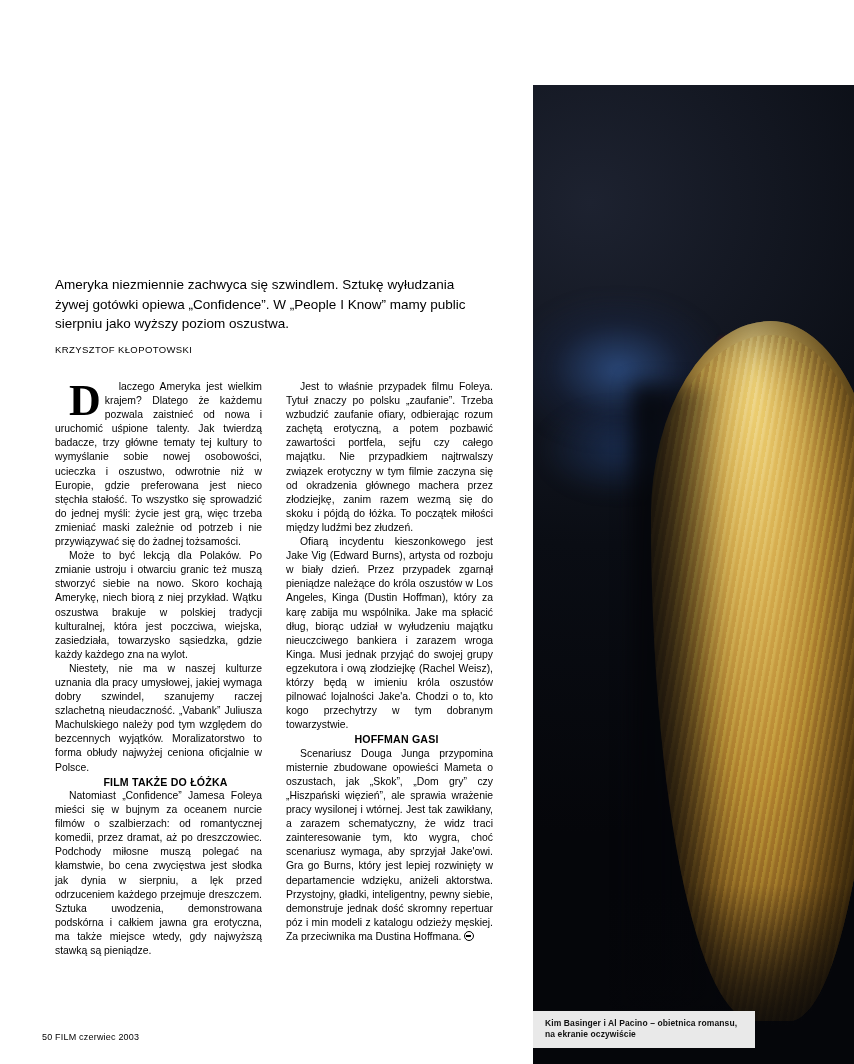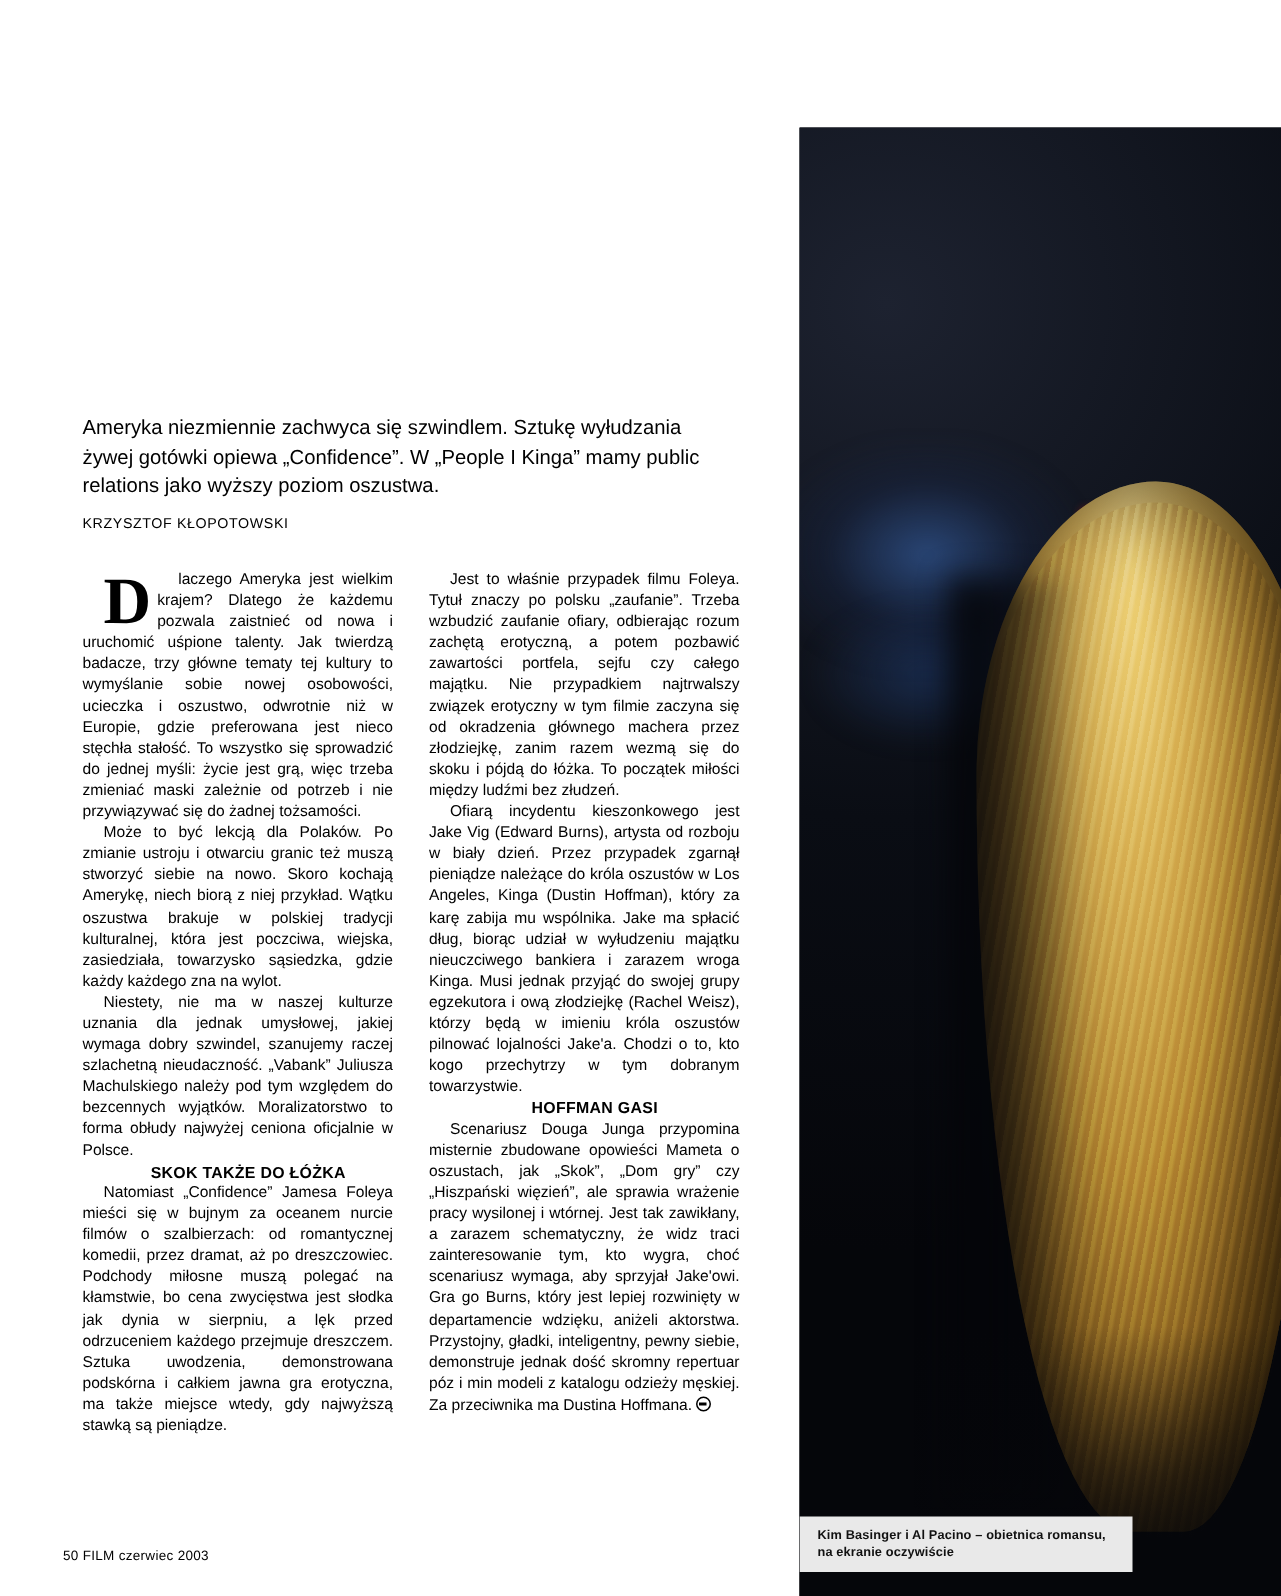--- a/index.html
+++ b/index.html
@@ -262,31 +262,31 @@
     <div class="hair"></div>
     <div class="hair-strands"></div>
     <div class="hair-shadow-left"></div>
     <div class="hair-bottom-fade"></div>
     <div class="photo-caption">Kim Basinger i Al Pacino – obietnica romansu, na ekranie oczywiście</div>
   </div>
 
   <div class="content">
 
 
-    <div class="standfirst">Ameryka niezmiennie zachwyca się szwindlem. Sztukę wyłudzania żywej gotówki opiewa „Confidence”. W „People I Kinga” mamy public relations jako wyższy poziom oszustwa.</div>
+    <div class="standfirst">Ameryka niezmiennie zachwyca się szwindlem. Sztukę wyłudzania żywej gotówki opiewa „Confidence”. W „People I Know” mamy public sierpniu jako wyższy poziom oszustwa.</div>
 
     <div class="byline">KRZYSZTOF KŁOPOTOWSKI</div>
 
     <div class="columns">
 
       <div class="col">
         <p class="dropcap-para"><span class="dropcap">D</span><span>laczego Ameryka jest wielkim krajem? Dlatego że każdemu pozwala zaistnieć od nowa i uruchomić uśpione talenty. Jak twierdzą badacze, trzy główne tematy tej kultury to wymyślanie sobie nowej osobowości, ucieczka i oszustwo, odwrotnie niż w Europie, gdzie preferowana jest nieco stęchła stałość. To wszystko się sprowadzić do jednej myśli: życie jest grą, więc trzeba zmieniać maski zależnie od potrzeb i nie przywiązywać się do żadnej tożsamości.</span></p>
         <p>Może to być lekcją dla Polaków. Po zmianie ustroju i otwarciu granic też muszą stworzyć siebie na nowo. Skoro kochają Amerykę, niech biorą z niej przykład. Wątku oszustwa brakuje w polskiej tradycji kulturalnej, która jest poczciwa, wiejska, zasiedziała, towarzysko sąsiedzka, gdzie każdy każdego zna na wylot.</p>
-        <p>Niestety, nie ma w naszej kulturze uznania dla jednak umysłowej, jakiej wymaga dobry szwindel, szanujemy raczej szlachetną nieudaczność. „Vabank” Juliusza Machulskiego należy pod tym względem do bezcennych wyjątków. Moralizatorstwo to forma obłudy najwyżej ceniona oficjalnie w Polsce.</p>
-        <p class="subhead">SKOK TAKŻE DO ŁÓŻKA</p>
+        <p>Niestety, nie ma w naszej kulturze uznania dla pracy umysłowej, jakiej wymaga dobry szwindel, szanujemy raczej szlachetną nieudaczność. „Vabank” Juliusza Machulskiego należy pod tym względem do bezcennych wyjątków. Moralizatorstwo to forma obłudy najwyżej ceniona oficjalnie w Polsce.</p>
+        <p class="subhead">FILM TAKŻE DO ŁÓŻKA</p>
         <p>Natomiast „Confidence” Jamesa Foleya mieści się w bujnym za oceanem nurcie filmów o szalbierzach: od romantycznej komedii, przez dramat, aż po dreszczowiec. Podchody miłosne muszą polegać na kłamstwie, bo cena zwycięstwa jest słodka jak dynia w sierpniu, a lęk przed odrzuceniem każdego przejmuje dreszczem. Sztuka uwodzenia, demonstrowana podskórna i całkiem jawna gra erotyczna, ma także miejsce wtedy, gdy najwyższą stawką są pieniądze.</p>
       </div>
 
       <div class="col">
         <p>Jest to właśnie przypadek filmu Foleya. Tytuł znaczy po polsku „zaufanie”. Trzeba wzbudzić zaufanie ofiary, odbierając rozum zachętą erotyczną, a potem pozbawić zawartości portfela, sejfu czy całego majątku. Nie przypadkiem najtrwalszy związek erotyczny w tym filmie zaczyna się od okradzenia głównego machera przez złodziejkę, zanim razem wezmą się do skoku i pójdą do łóżka. To początek miłości między ludźmi bez złudzeń.</p>
         <p>Ofiarą incydentu kieszonkowego jest Jake Vig (Edward Burns), artysta od rozboju w biały dzień. Przez przypadek zgarnął pieniądze należące do króla oszustów w Los Angeles, Kinga (Dustin Hoffman), który za karę zabija mu wspólnika. Jake ma spłacić dług, biorąc udział w wyłudzeniu majątku nieuczciwego bankiera i zarazem wroga Kinga. Musi jednak przyjąć do swojej grupy egzekutora i ową złodziejkę (Rachel Weisz), którzy będą w imieniu króla oszustów pilnować lojalności Jake'a. Chodzi o to, kto kogo przechytrzy w tym dobranym towarzystwie.</p>
         <p class="subhead">HOFFMAN GASI</p>
         <p><span>Scenariusz Douga Junga przypomina misternie zbudowane opowieści Mameta o oszustach, jak „Skok”, „Dom gry” czy „Hiszpański więzień”, ale sprawia wrażenie pracy wysilonej i wtórnej. Jest tak zawikłany, a zarazem schematyczny, że widz traci zainteresowanie tym, kto wygra, choć scenariusz wymaga, aby sprzyjał Jake'owi. Gra go Burns, który jest lepiej rozwinięty w departamencie wdzięku, aniżeli aktorstwa. Przystojny, gładki, inteligentny, pewny siebie, demonstruje jednak dość skromny repertuar póz i min modeli z katalogu odzieży męskiej. Za przeciwnika ma Dustina Hoffmana.</span><span class="endmark"></span></p>
       </div>
 

